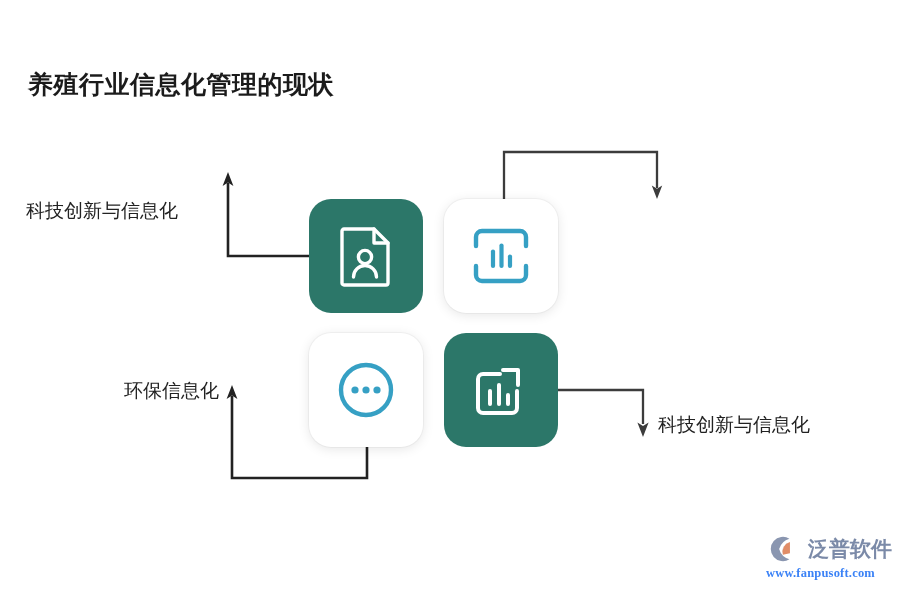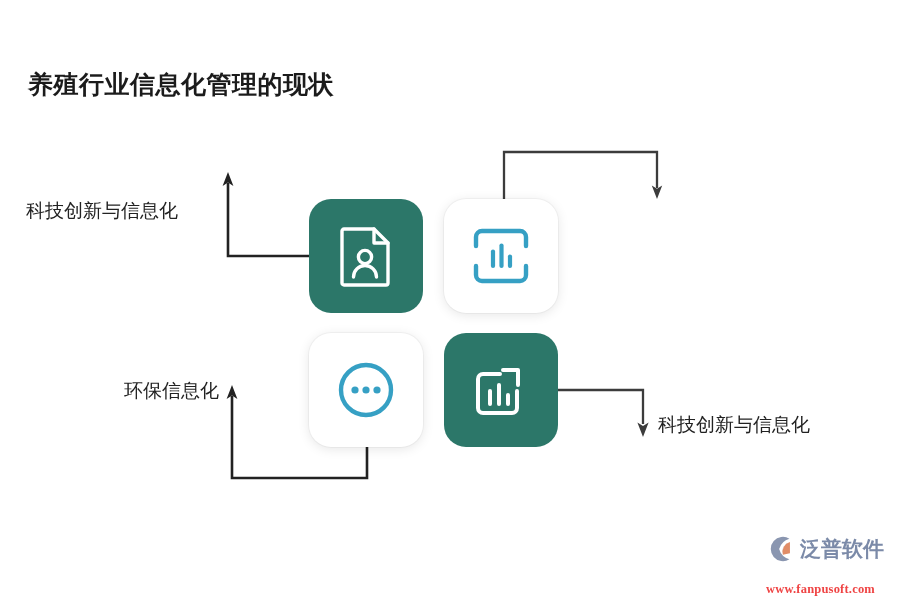--- a/index.html
+++ b/index.html
@@ -84,43 +84,43 @@
   .brand {
     position: absolute;
     left: 766px;
     top: 534px;
     width: 124px;
     height: 52px;
   }
   .brand-row {
     display: flex;
     align-items: center;
-    gap: 4px;
+    gap: 12px;
     height: 30px;
   }
   .brand-mark {
     width: 30px;
     height: 30px;
     flex: 0 0 30px;
   }
   .brand-name {
     font-family: "Liberation Serif", "DejaVu Serif", serif;
     font-size: 21px;
     font-weight: bold;
     color: #7b8aa8;
     letter-spacing: 0px;
     line-height: 1;
     white-space: nowrap;
   }
   .brand-url {
-    margin-top: 18px;
+    margin-top: 2px;
     font-family: "Liberation Serif", "DejaVu Serif", serif;
     font-size: 12.5px;
     font-weight: bold;
-    color: #ef4444;
+    color: #3b82f6;
     letter-spacing: 0.2px;
     white-space: nowrap;
     text-align: left;
   }
 </style>
 </head>
 <body>
 
 <div id="canvas">
 

